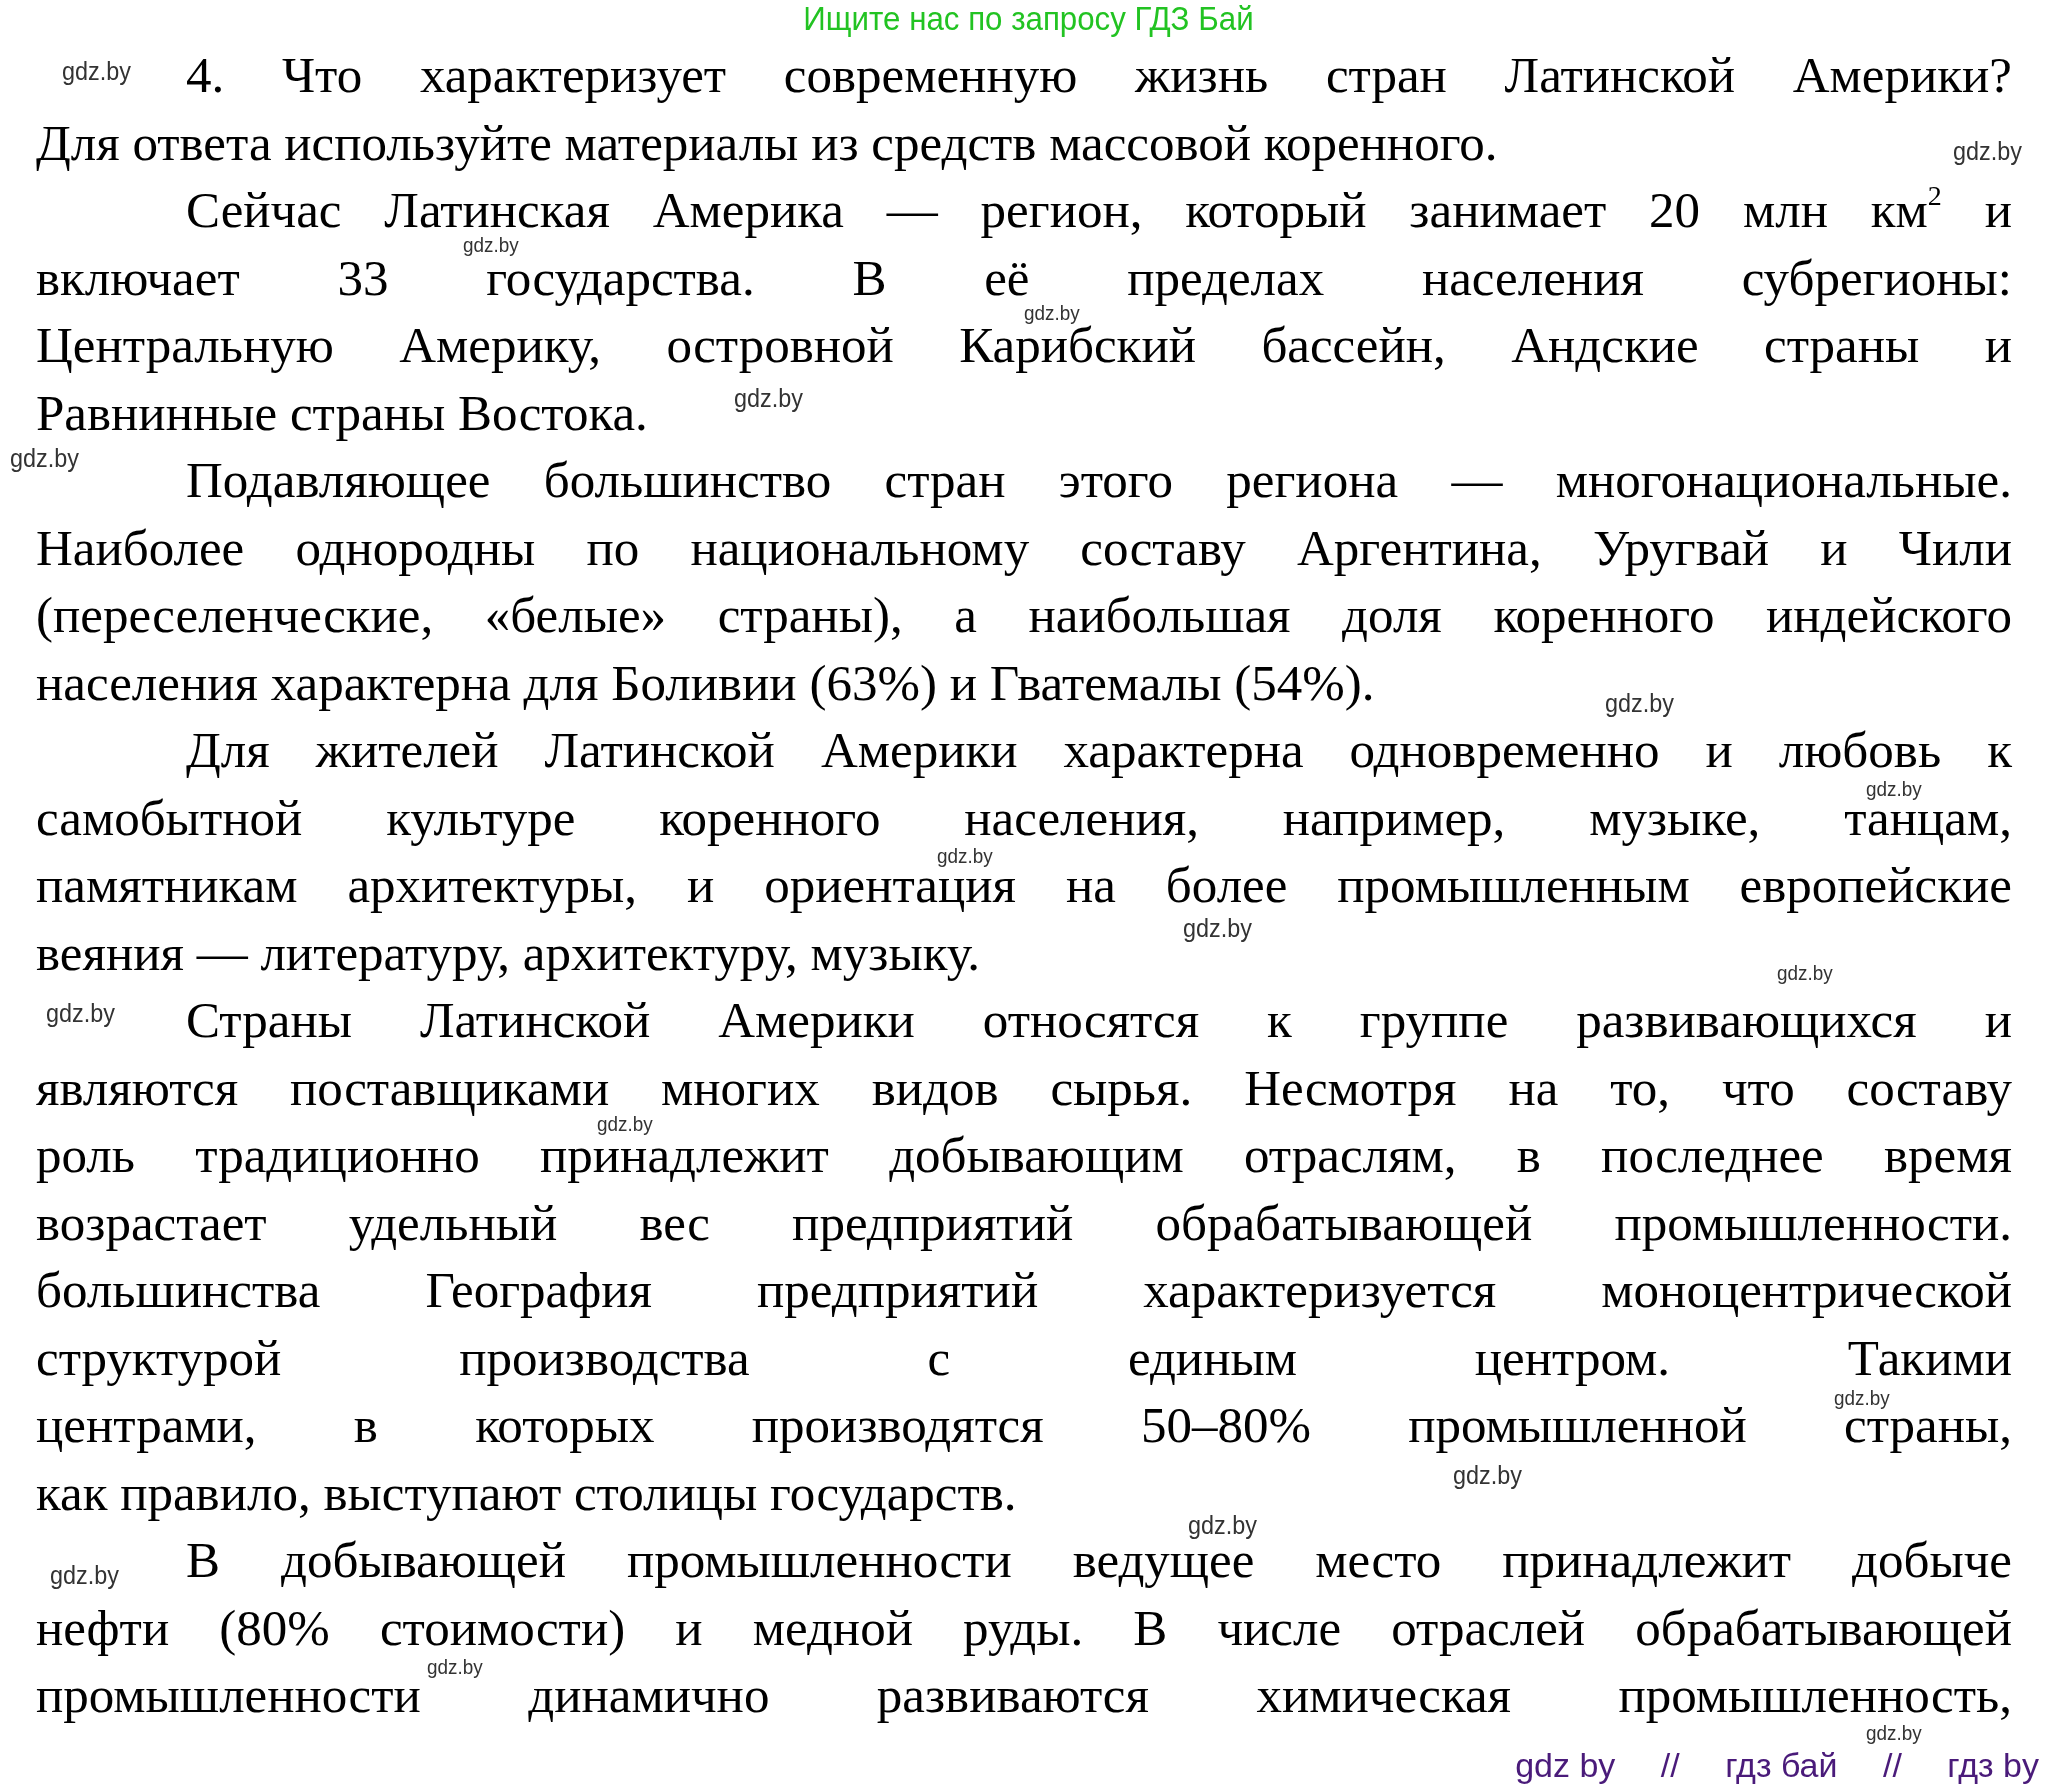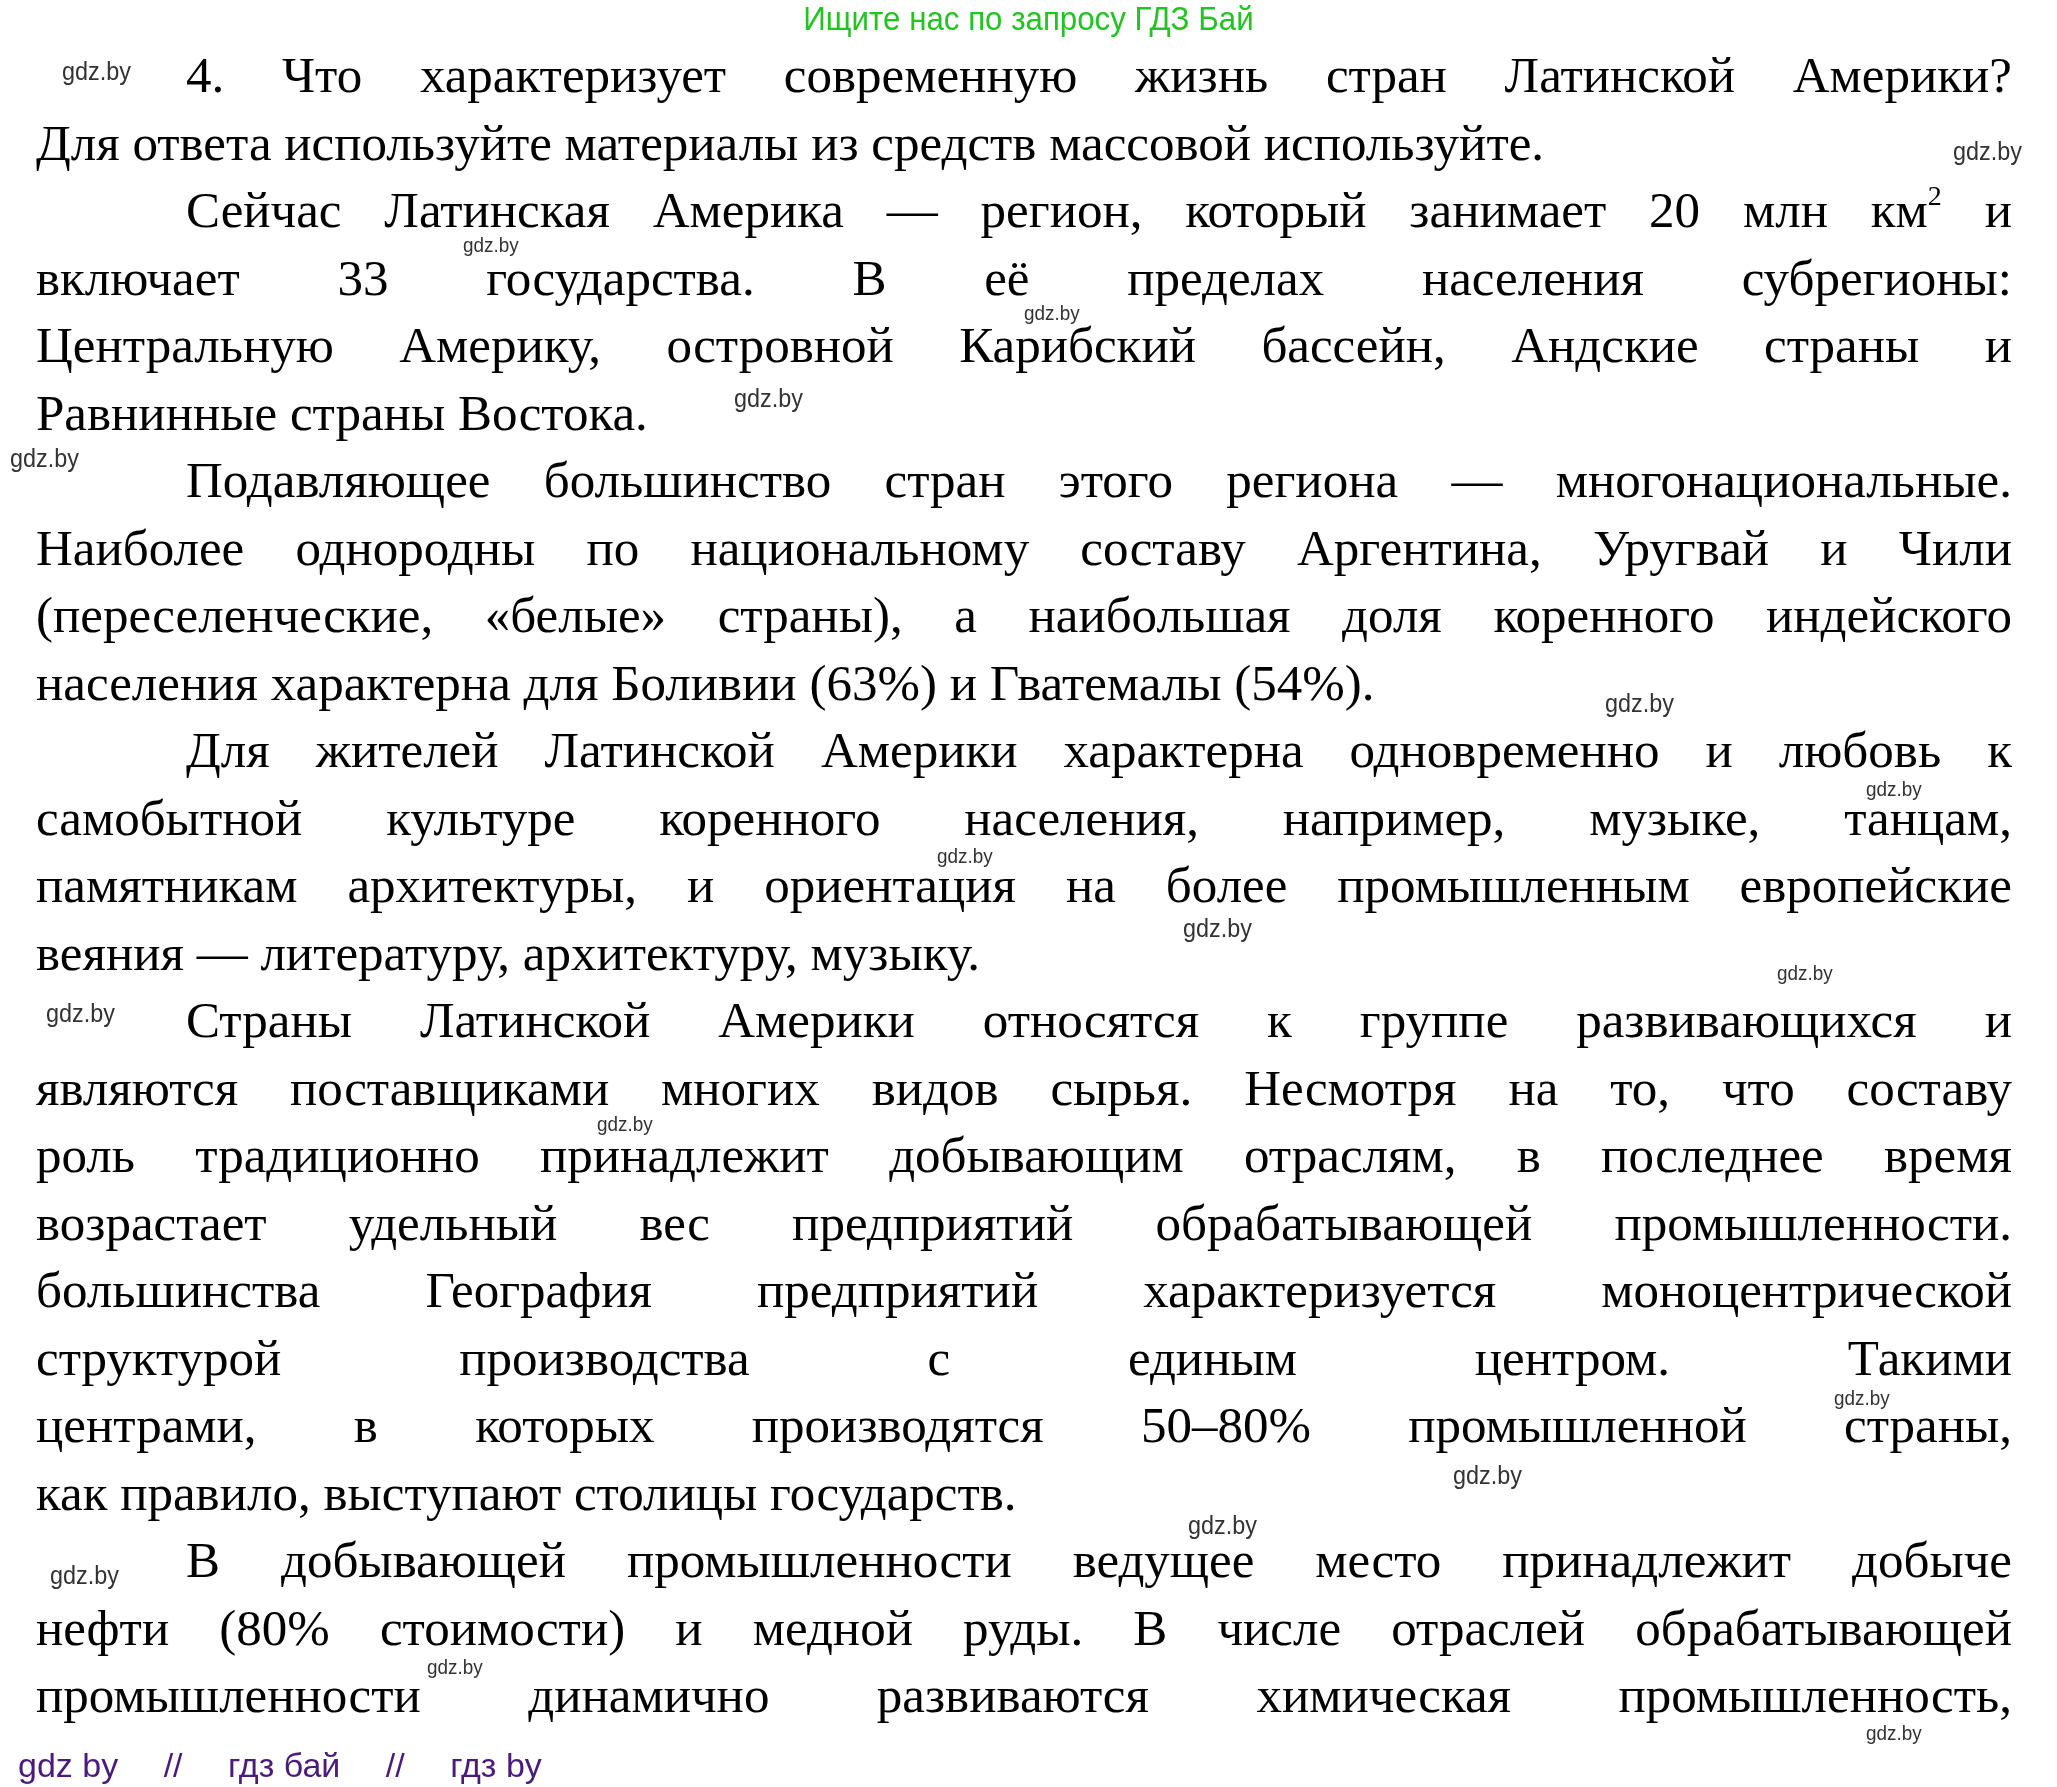--- a/index.html
+++ b/index.html
@@ -21,21 +21,21 @@
   .line.q-indent { padding-left:150px; }
   .line span.w { display:inline-block; }
   .line.ragged span.w { margin-right:0.25em; }
   .wm {
     position:absolute; font-family:"Liberation Sans", sans-serif;
     color:#333; font-size:26px; line-height:26px; transform:scaleX(0.9);
     transform-origin:left top; white-space:nowrap;
   }
   .wm.small { font-size:21px; line-height:21px; }
   .footer {
-    position:absolute; left:0; top:1747px; width:2057px; text-align:left;
+    position:absolute; left:0; top:1747px; width:2057px; text-align:right;
     color:#4a1b7a; font-family:"Liberation Sans", sans-serif; font-size:34px; line-height:36px;
   }
   .footer span { margin:0 18px; }
   sup.sq { font-size:28px; vertical-align:22px; line-height:0; }
 </style>
 </head>
 <body>
 
 <div class="top-banner">Ищите нас по запросу ГДЗ Бай</div>
 
@@ -52,21 +52,21 @@
         <span class="w">Америки?</span>
       </div>
       <div class="line ragged">
         <span class="w">Для</span>
         <span class="w">ответа</span>
         <span class="w">используйте</span>
         <span class="w">материалы</span>
         <span class="w">из</span>
         <span class="w">средств</span>
         <span class="w">массовой</span>
-        <span class="w">используйте.</span>
+        <span class="w">коренного.</span>
       </div>
       <div class="line indent">
         <span class="w">Сейчас</span>
         <span class="w">Латинская</span>
         <span class="w">Америка</span>
         <span class="w">—</span>
         <span class="w">регион,</span>
         <span class="w">который</span>
         <span class="w">занимает</span>
         <span class="w">20</span>

